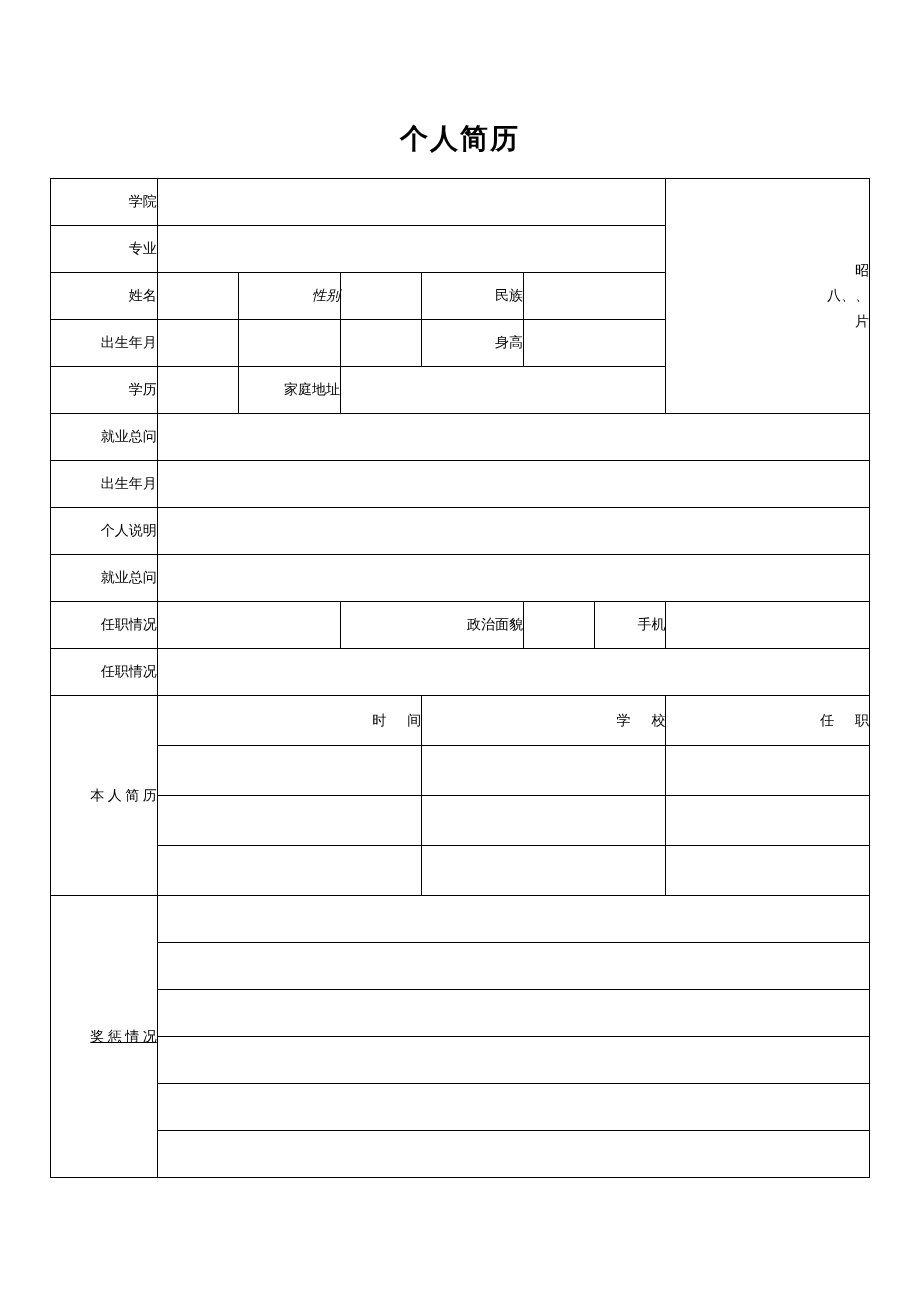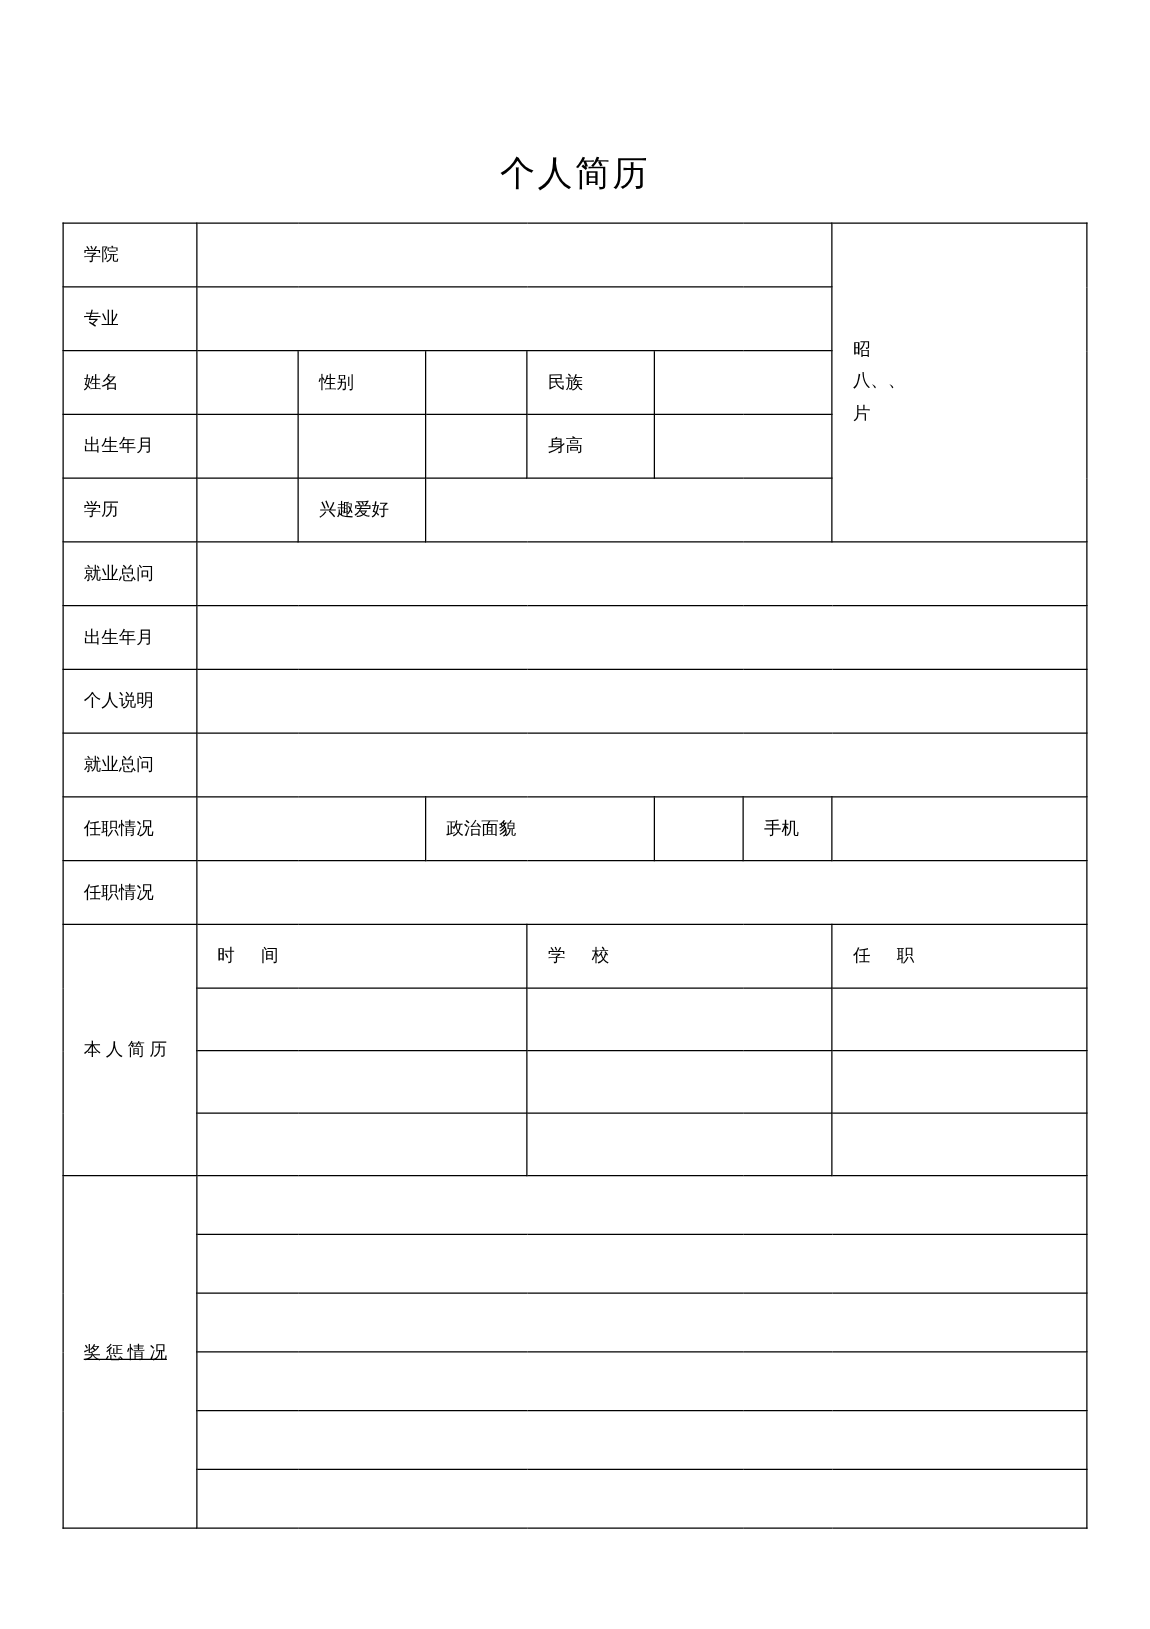--- a/index.html
+++ b/index.html
@@ -10,35 +10,35 @@
     body {
       background: #ffffff;
       font-family: "SimSun", "宋体", serif;
       width: 920px;
       height: 1303px;
       padding: 120px 50px 50px 50px;
     }
     .title {
       text-align: center;
       font-size: 28px;
-      font-weight: normal;
+      font-weight: bold;
       margin-bottom: 20px;
       letter-spacing: 2px;
     }
     table {
       width: 100%;
       border-collapse: collapse;
       font-size: 14px;
     }
     td {
       border: 1px solid #000;
-      text-align: left;
+      text-align: right;
       vertical-align: middle;
       height: 47px;
-      padding: 16px;
+      padding: 0;
     }
     .label-cell {
       width: 105px;
     }
     .photo-cell {
       width: 200px;
       line-height: 1.8;
     }
     .history-row td {
       height: 50px;
@@ -64,37 +64,37 @@
       <div>片</div>
     </td>
   </tr>
   <tr>
     <td class="label-cell">专业</td>
     <td colspan="6"></td>
   </tr>
   <tr>
     <td class="label-cell">姓名</td>
     <td style="width:80px;"></td>
-    <td style="width:100px;">性别</td>
+    <td style="width:100px;font-style:italic;">性别</td>
     <td style="width:80px;"></td>
     <td style="width:100px;">民族</td>
     <td colspan="2"></td>
   </tr>
   <tr>
     <td class="label-cell">出生年月</td>
     <td></td>
     <td></td>
     <td></td>
     <td>身高</td>
     <td colspan="2"></td>
   </tr>
   <tr>
     <td class="label-cell">学历</td>
     <td></td>
-    <td>兴趣爱好</td>
+    <td>家庭地址</td>
     <td colspan="4"></td>
   </tr>
   <tr>
     <td class="label-cell">就业总问</td>
     <td colspan="7"></td>
   </tr>
   <tr>
     <td class="label-cell">出生年月</td>
     <td colspan="7"></td>
   </tr>

